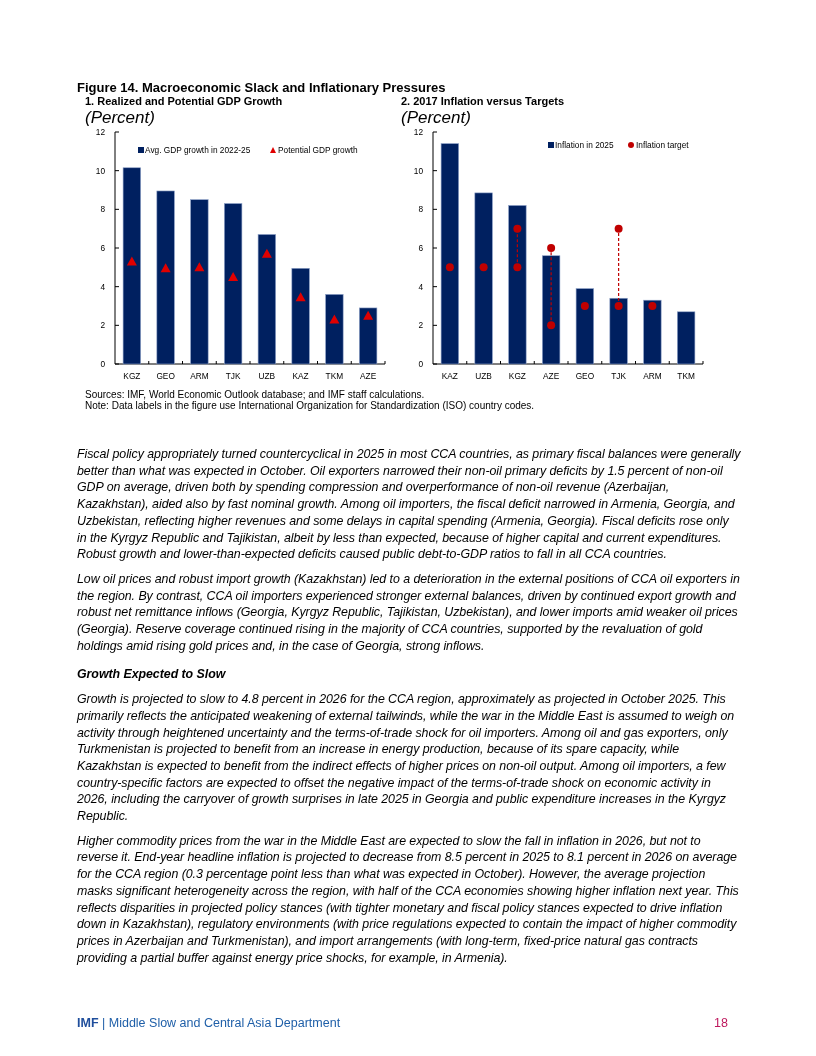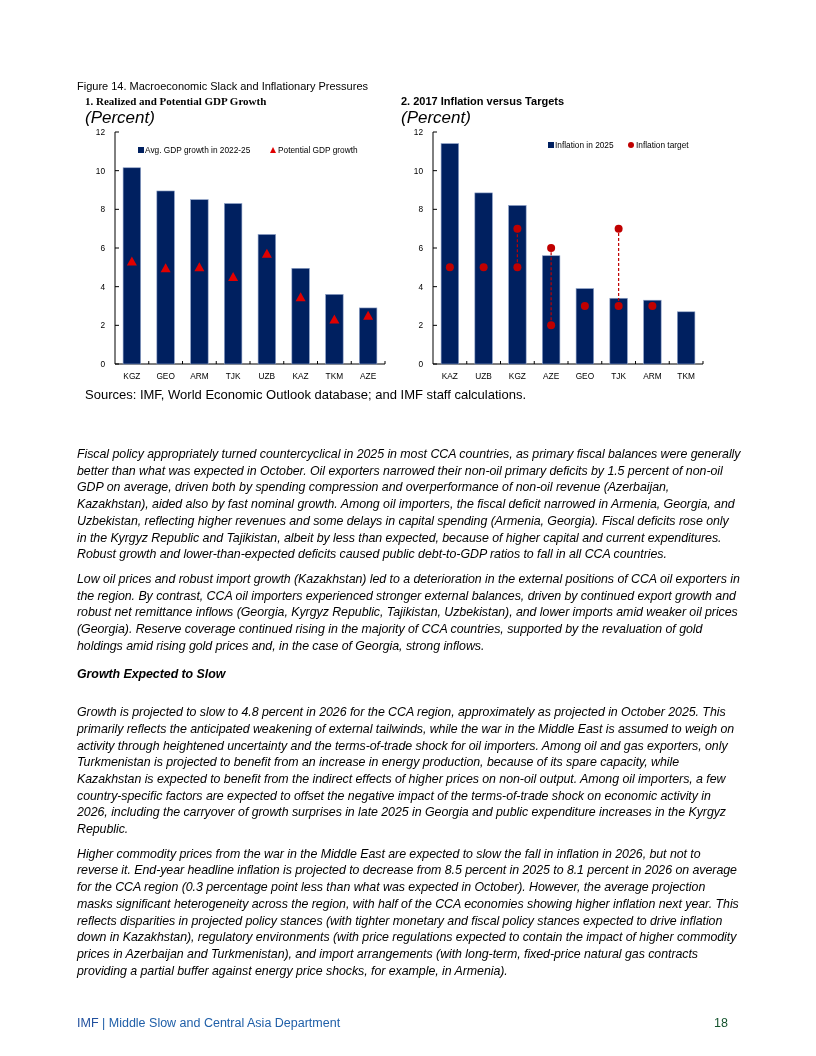--- a/index.html
+++ b/index.html
@@ -1,39 +1,39 @@
 <!DOCTYPE html>
 <html><head>
 <meta charset="utf-8">
 <style>
   * { box-sizing: border-box; margin: 0; padding: 0; }
   html, body { width: 816px; height: 1056px; background: #ffffff; }
   body { position: relative; font-family: "Liberation Sans", sans-serif; color: #000; overflow: hidden; }
-  .figure-title { position: absolute; left: 77px; top: 80px; font-size: 11px; font-weight: normal; }
+  .figure-title { position: absolute; left: 77px; top: 80px; font-size: 13px; font-weight: bold; }
   .panel-title { position: absolute; font-size: 11px; font-weight: bold; }
   .panel-unit { position: absolute; font-size: 17px; font-style: italic; }
   .chart { position: absolute; }
   .chart svg { display: block; overflow: visible; }
-  .sources { position: absolute; left: 85px; top: 389px; font-size: 13px; line-height: 11px; }
+  .sources { position: absolute; left: 85px; top: 389px; font-size: 10px; line-height: 11px; }
   .body-text { position: absolute; left: 77px; width: 664px; font-size: 12.4px; line-height: 16.7px; letter-spacing: -0.05px; }
   .body-text p { margin-bottom: 8px; }
-  .section-heading { font-weight: bold; font-size: 12.4px; margin: 12px 0 21px; }
+  .section-heading { font-weight: bold; font-size: 12.4px; margin: 12px 0 8px; }
   .footer { position: absolute; left: 77px; top: 1016px; width: 664px; font-size: 12.5px; color: #1f5fa8; }
-  .footer .imf { font-weight: normal; color: #1f4e9c; }
+  .footer .imf { font-weight: bold; color: #1f4e9c; }
   .footer .sep { color: #1f5fa8; }
-  .footer .page { position: absolute; right: 13px; top: 0; color: #14532d; }
+  .footer .page { position: absolute; right: 13px; top: 0; color: #be185d; }
   .tick-label { font-size: 8.3px; font-family: "Liberation Sans", sans-serif; fill: #000; }
   .legend-label { font-size: 8.3px; font-family: "Liberation Sans", sans-serif; fill: #000; }
 </style>
 </head>
 <body>
 
 <div class="figure-title">Figure 14. Macroeconomic Slack and Inflationary Pressures</div>
 
-<div class="panel-title" style="left:85px; top:95px;font-family:Liberation Serif, serif;">1. Realized and Potential GDP Growth</div>
+<div class="panel-title" style="left:85px; top:95px;">1. Realized and Potential GDP Growth</div>
 <div class="panel-unit" style="left:85px; top:108px;">(Percent)</div>
 
 <div class="panel-title" style="left:401px; top:95px;">2. 2017 Inflation versus Targets</div>
 <div class="panel-unit" style="left:401px; top:108px;">(Percent)</div>
 
 <div class="chart" style="left:80px; top:120px;">
   <svg id="chart1" width="310" height="265">
       <line x1="35" y1="12" x2="35" y2="244" stroke="#000" stroke-width="1"></line>
       <line x1="35" y1="244" x2="39" y2="244" stroke="#000" stroke-width="1"></line>
       <text x="25" y="247" text-anchor="end" class="tick-label">0</text>
@@ -150,20 +150,21 @@
         <rect x="150" y="22" width="6" height="6" fill="#002060"></rect>
         <text x="157" y="28" class="legend-label">Inflation in 2025</text>
         <circle cx="233" cy="25" r="3" fill="#c00000"></circle>
         <text x="238" y="28" class="legend-label">Inflation target</text>
       </g>
     </svg>
 </div>
 
 <div class="sources">
   <div>Sources: IMF, World Economic Outlook database; and IMF staff calculations.</div>
+  <div>Note: Data labels in the figure use International Organization for Standardization (ISO) country codes.</div>
 </div>
 
 <div class="body-text" style="top:446px;font-style:italic;">
   <p>Fiscal policy appropriately turned countercyclical in 2025 in most CCA countries, as primary fiscal balances were generally better than what was expected in October. Oil exporters narrowed their non-oil primary deficits by 1.5 percent of non-oil GDP on average, driven both by spending compression and overperformance of non-oil revenue (Azerbaijan, Kazakhstan), aided also by fast nominal growth. Among oil importers, the fiscal deficit narrowed in Armenia, Georgia, and Uzbekistan, reflecting higher revenues and some delays in capital spending (Armenia, Georgia). Fiscal deficits rose only in the Kyrgyz Republic and Tajikistan, albeit by less than expected, because of higher capital and current expenditures. Robust growth and lower-than-expected deficits caused public debt-to-GDP ratios to fall in all CCA countries.</p>
   <p>Low oil prices and robust import growth (Kazakhstan) led to a deterioration in the external positions of CCA oil exporters in the region. By contrast, CCA oil importers experienced stronger external balances, driven by continued export growth and robust net remittance inflows (Georgia, Kyrgyz Republic, Tajikistan, Uzbekistan), and lower imports amid weaker oil prices (Georgia). Reserve coverage continued rising in the majority of CCA countries, supported by the revaluation of gold holdings amid rising gold prices and, in the case of Georgia, strong inflows.</p>
   <div class="section-heading">Growth Expected to Slow</div>
   <p>Growth is projected to slow to 4.8 percent in 2026 for the CCA region, approximately as projected in October 2025. This primarily reflects the anticipated weakening of external tailwinds, while the war in the Middle East is assumed to weigh on activity through heightened uncertainty and the terms-of-trade shock for oil importers. Among oil and gas exporters, only Turkmenistan is projected to benefit from an increase in energy production, because of its spare capacity, while Kazakhstan is expected to benefit from the indirect effects of higher prices on non-oil output. Among oil importers, a few country-specific factors are expected to offset the negative impact of the terms-of-trade shock on economic activity in 2026, including the carryover of growth surprises in late 2025 in Georgia and public expenditure increases in the Kyrgyz Republic.</p>
   <p>Higher commodity prices from the war in the Middle East are expected to slow the fall in inflation in 2026, but not to reverse it. End-year headline inflation is projected to decrease from 8.5 percent in 2025 to 8.1 percent in 2026 on average for the CCA region (0.3 percentage point less than what was expected in October). However, the average projection masks significant heterogeneity across the region, with half of the CCA economies showing higher inflation next year. This reflects disparities in projected policy stances (with tighter monetary and fiscal policy stances expected to drive inflation down in Kazakhstan), regulatory environments (with price regulations expected to contain the impact of higher commodity prices in Azerbaijan and Turkmenistan), and import arrangements (with long-term, fixed-price natural gas contracts providing a partial buffer against energy price shocks, for example, in Armenia).</p>
 </div>
 

